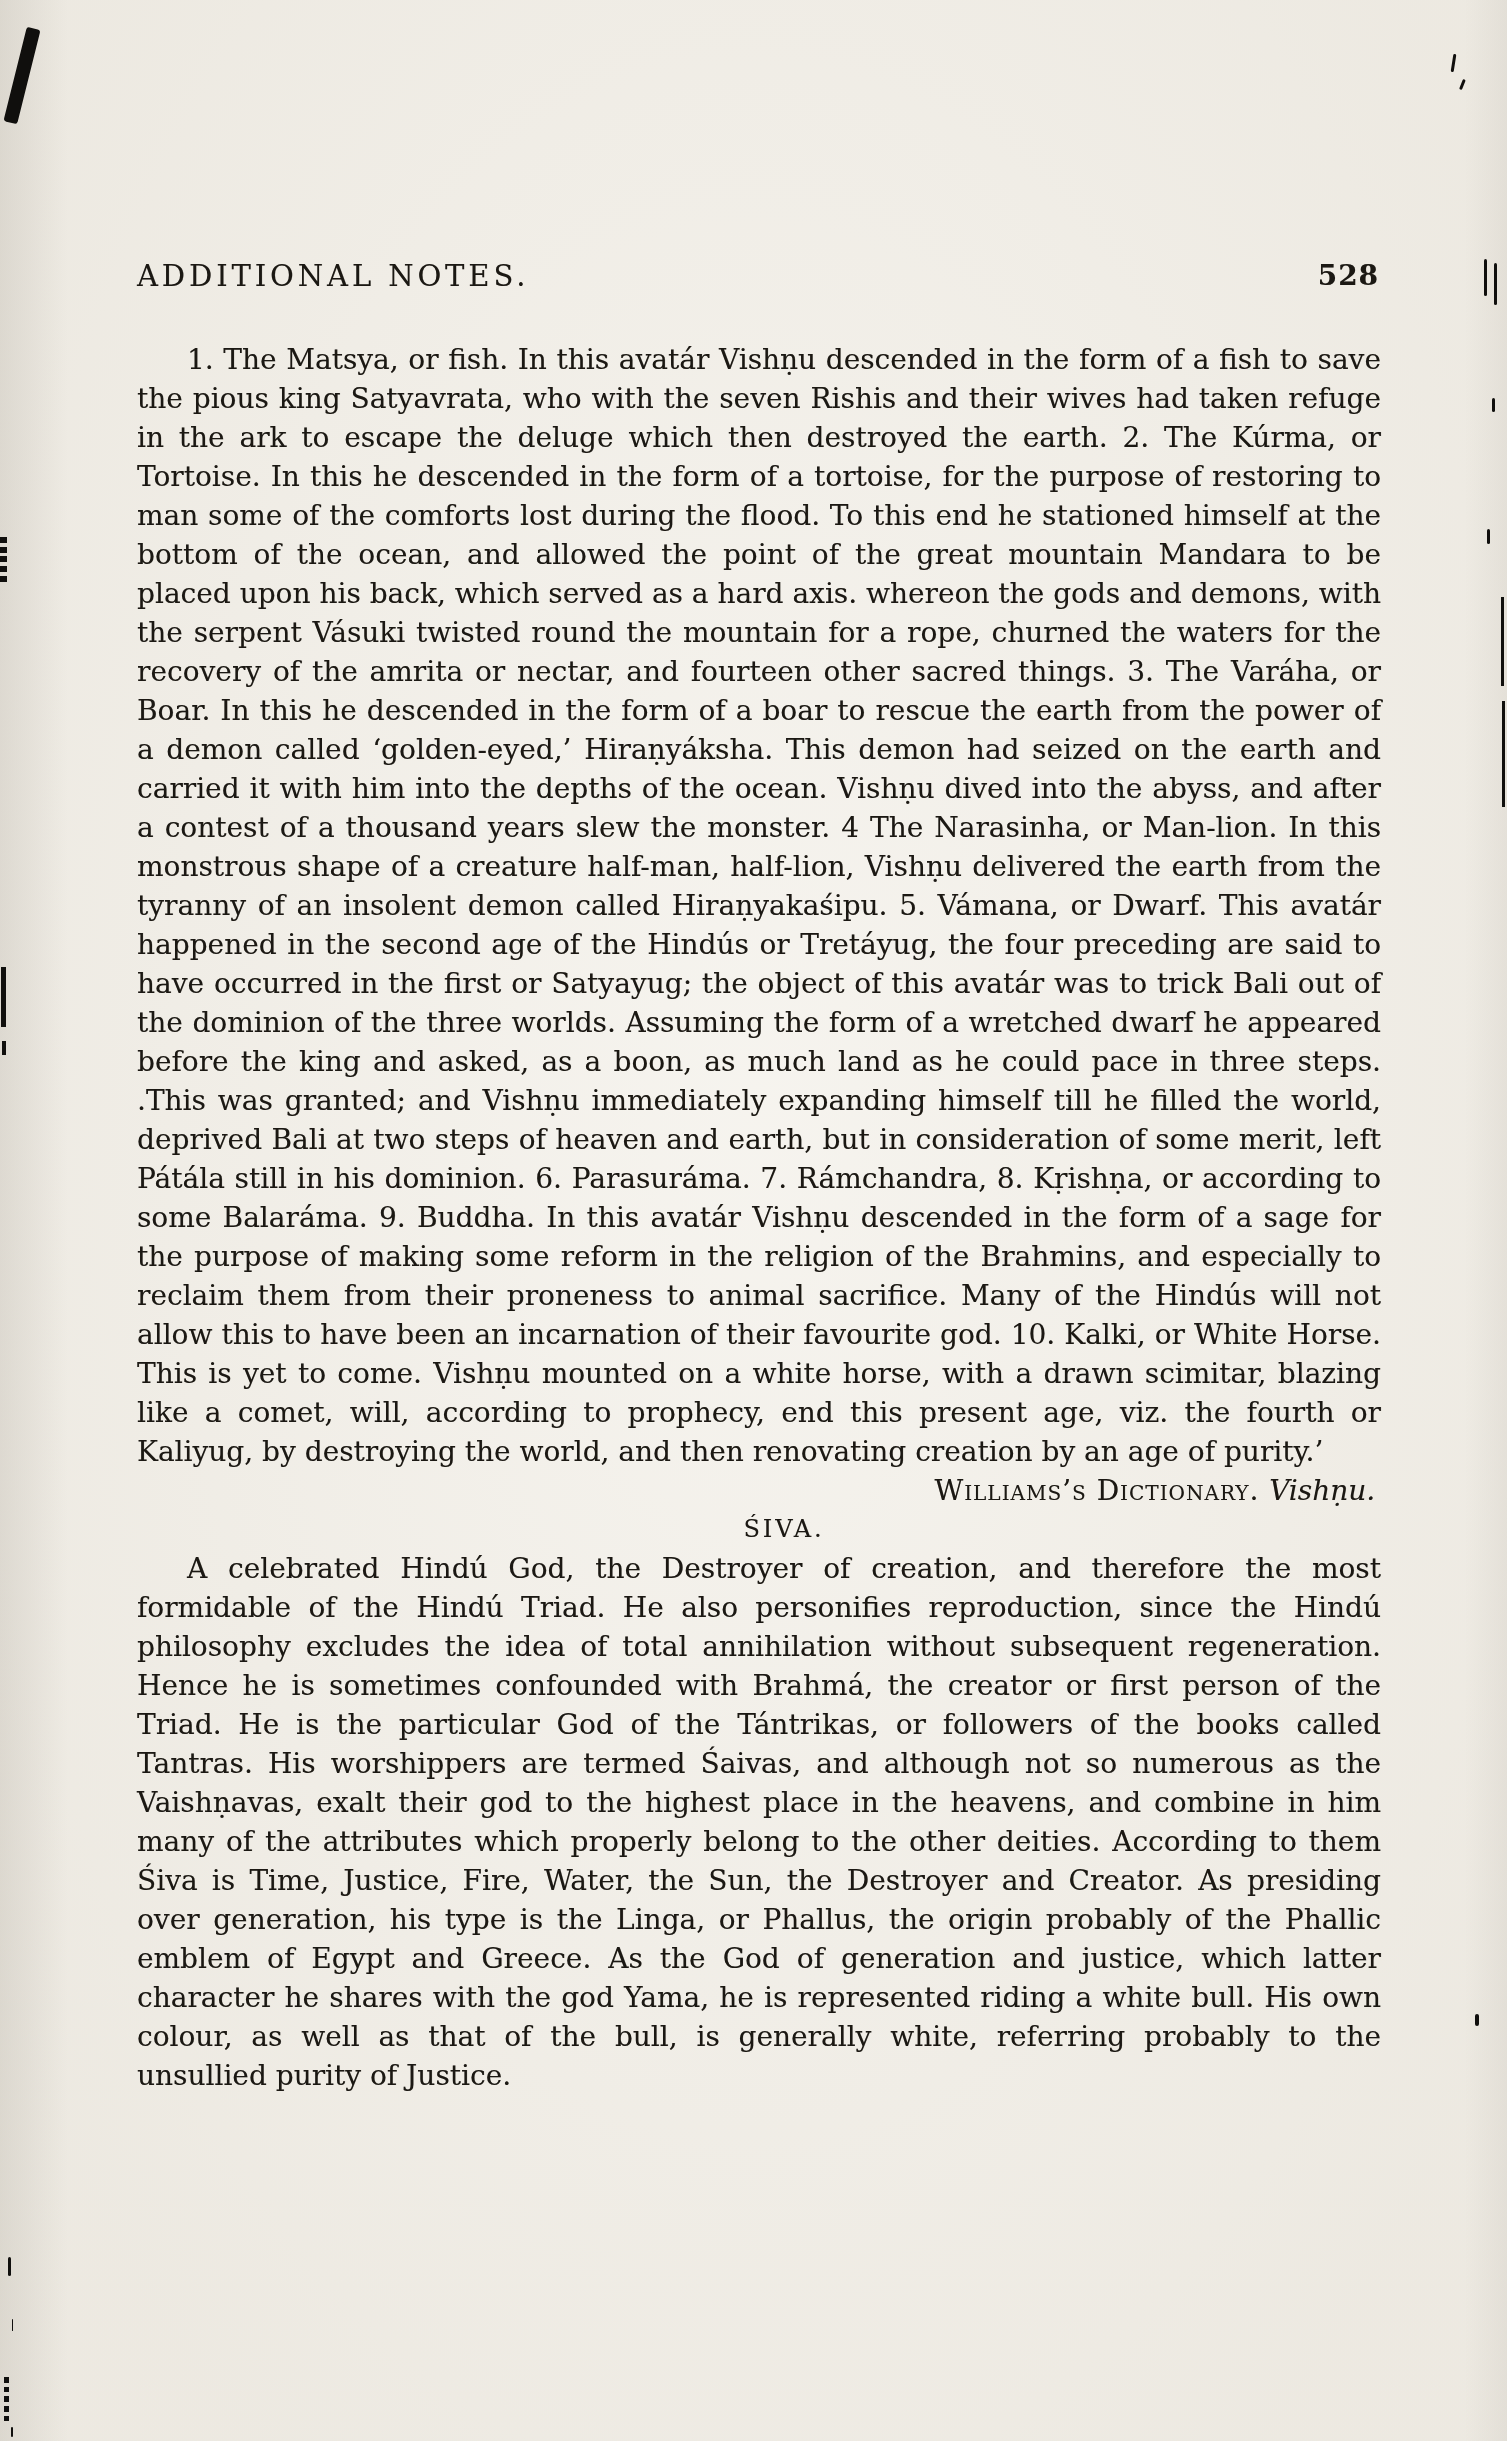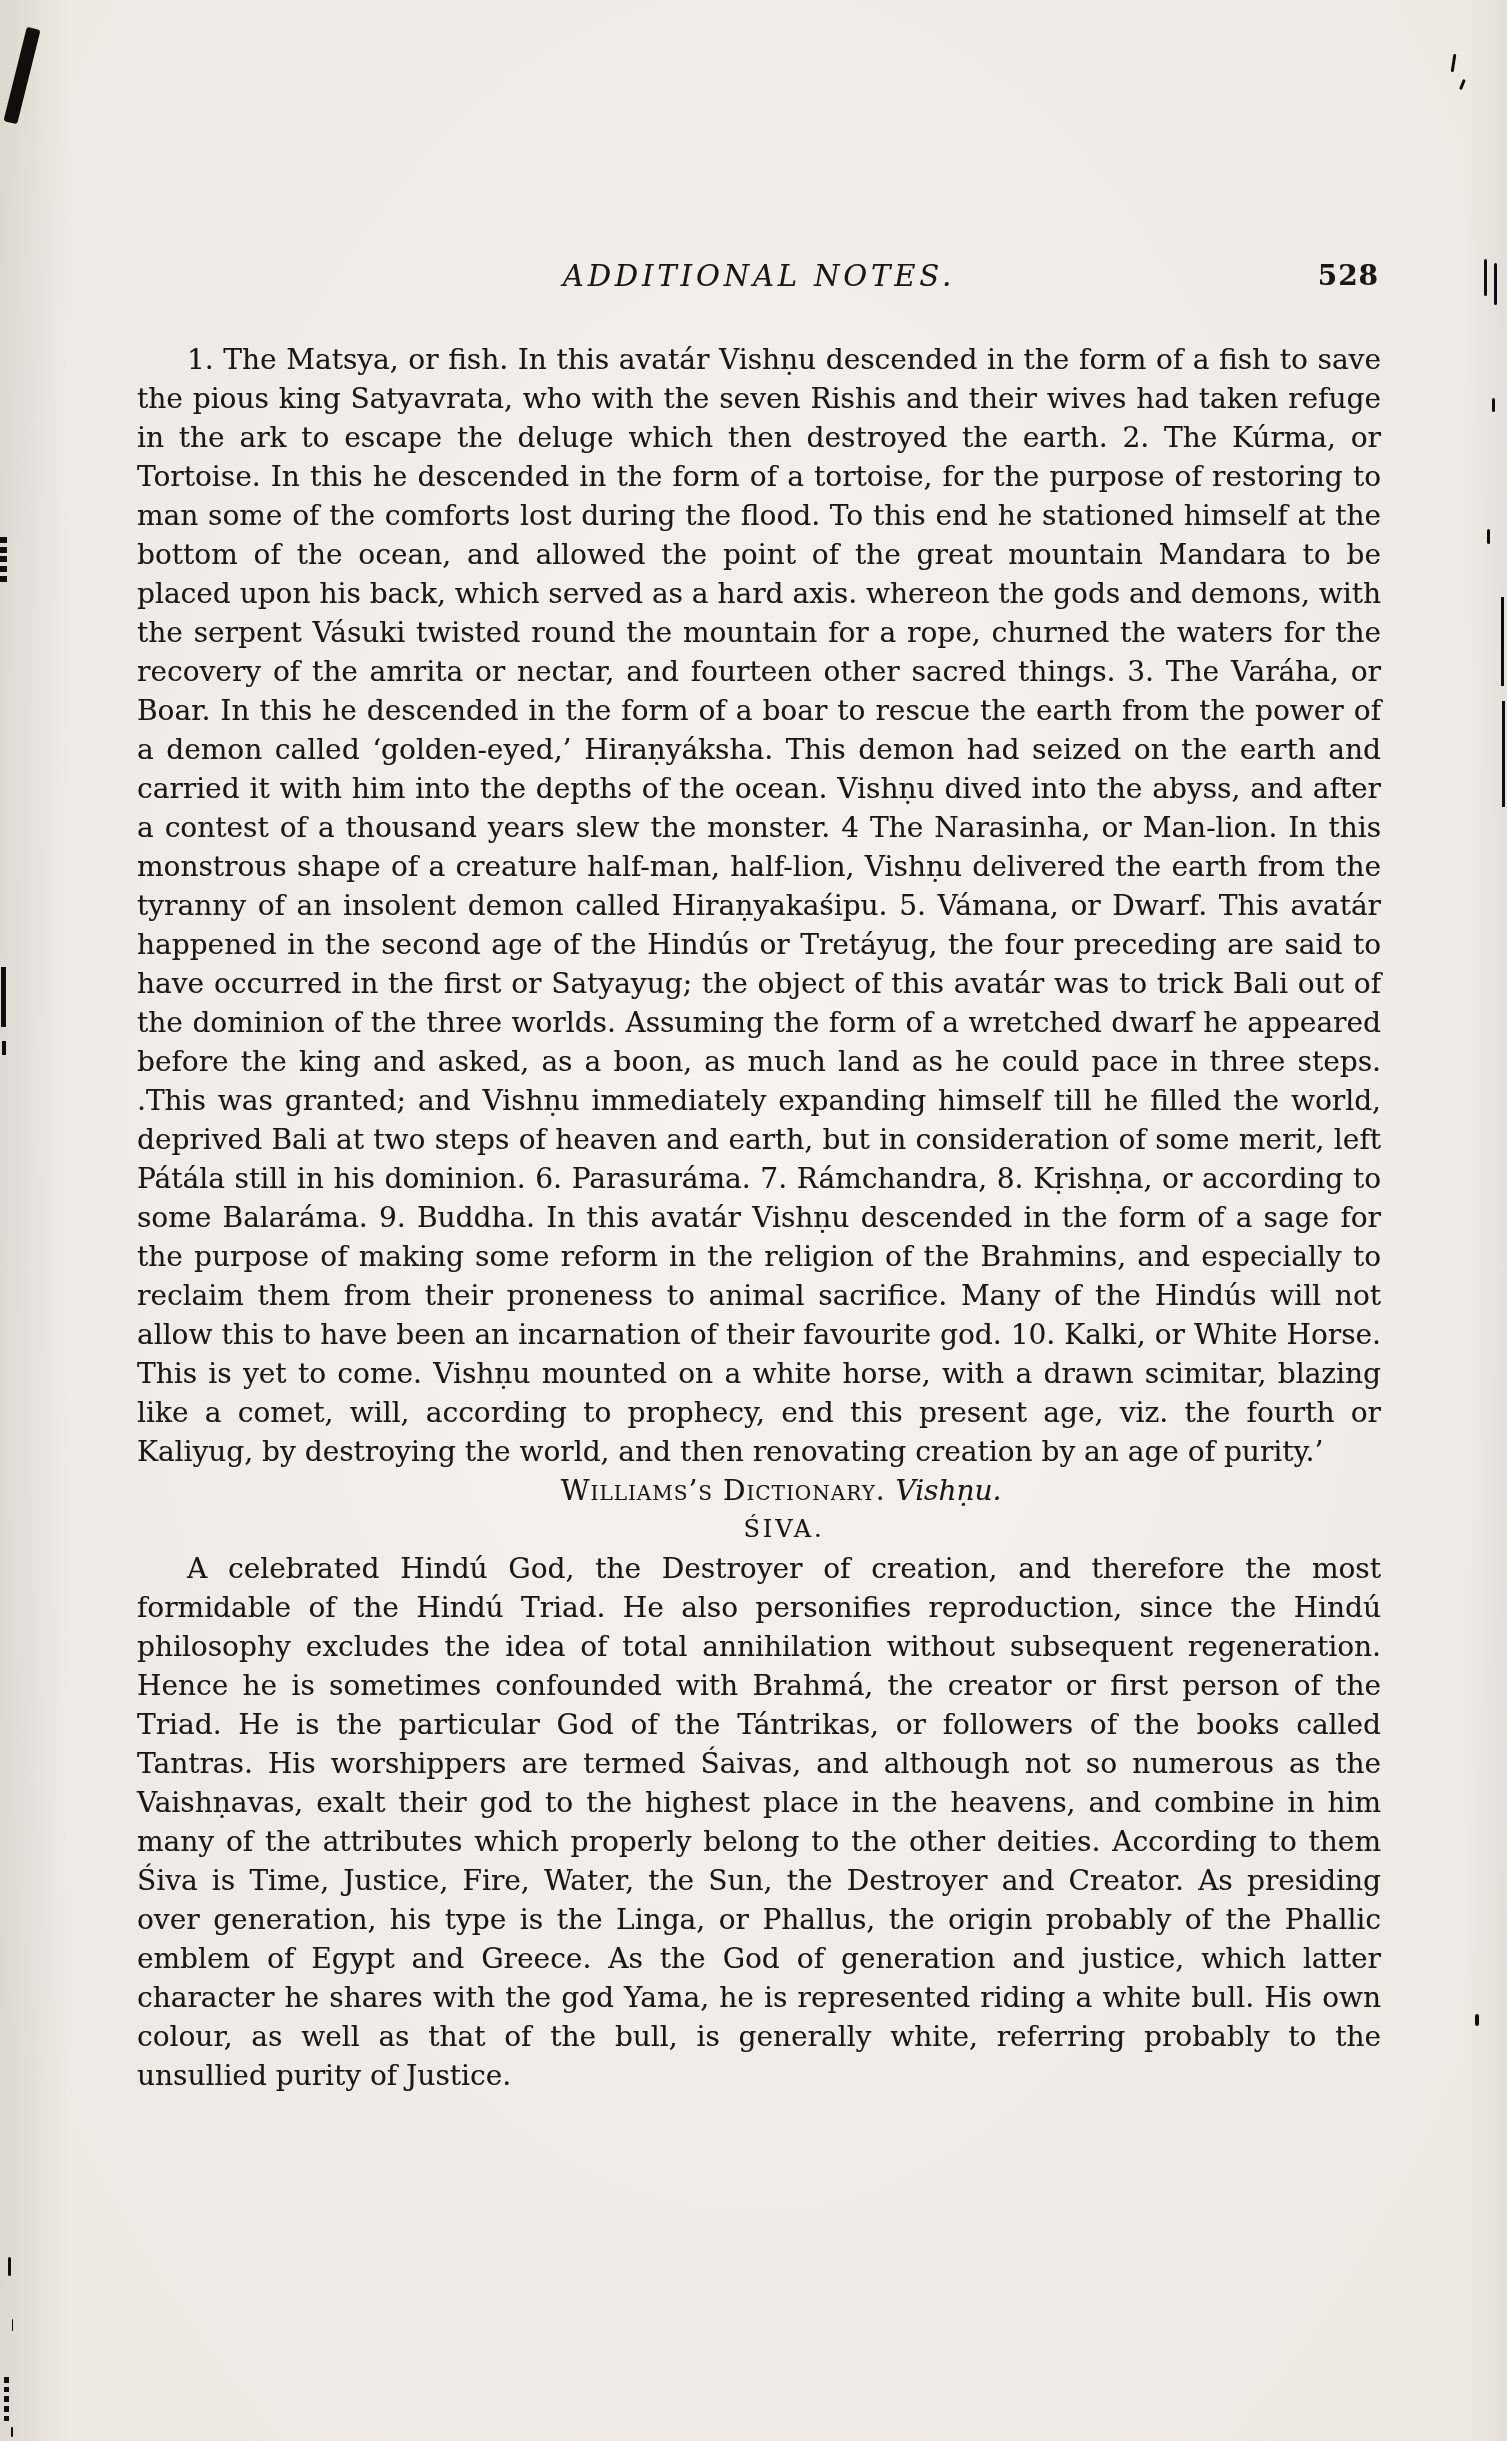--- a/index.html
+++ b/index.html
@@ -34,22 +34,20 @@
     position: absolute;
     top: 259px;
     left: 137px;
     width: 1244px;
     height: 42px;
   }
   .running-title {
     position: absolute;
     left: 0;
     right: 0;
-    text-align: center;
-    font-style: italic;
     font-size: 29px;
     letter-spacing: 3.9px;
   }
   .page-number {
     position: absolute;
     right: 1.9px;
     top: 0;
     font-weight: bold;
     font-size: 28px;
     letter-spacing: 1px;
@@ -61,21 +59,21 @@
     width: 1244px;
     font-size: 28px;
     line-height: 39px;
     text-align: justify;
   }
   .body-text p {
     margin: 0;
     text-indent: 50px;
   }
   .attribution {
-    text-align: center;
+    text-align: right;
     text-indent: 0;
     padding-right: 5.8px;
     line-height: 39px;
   }
   .attribution .source {
     font-variant: small-caps;
     letter-spacing: 1px;
   }
   .attribution .work {
     font-style: italic;

